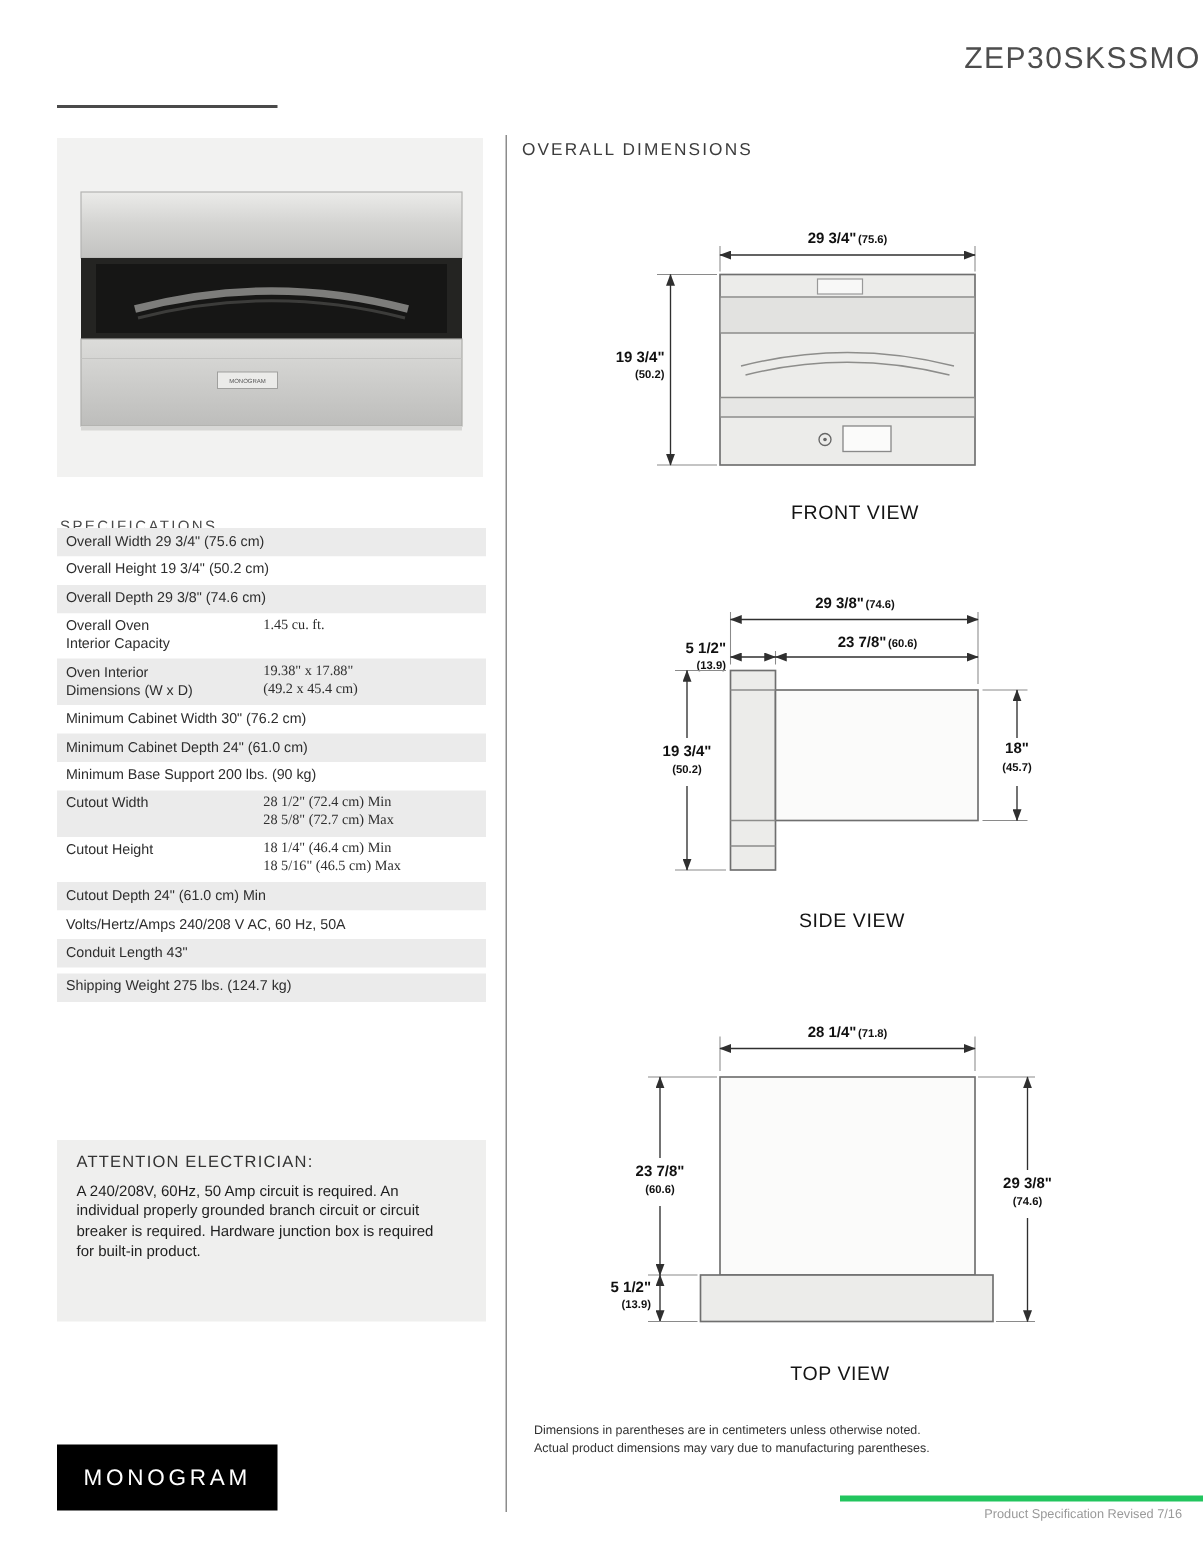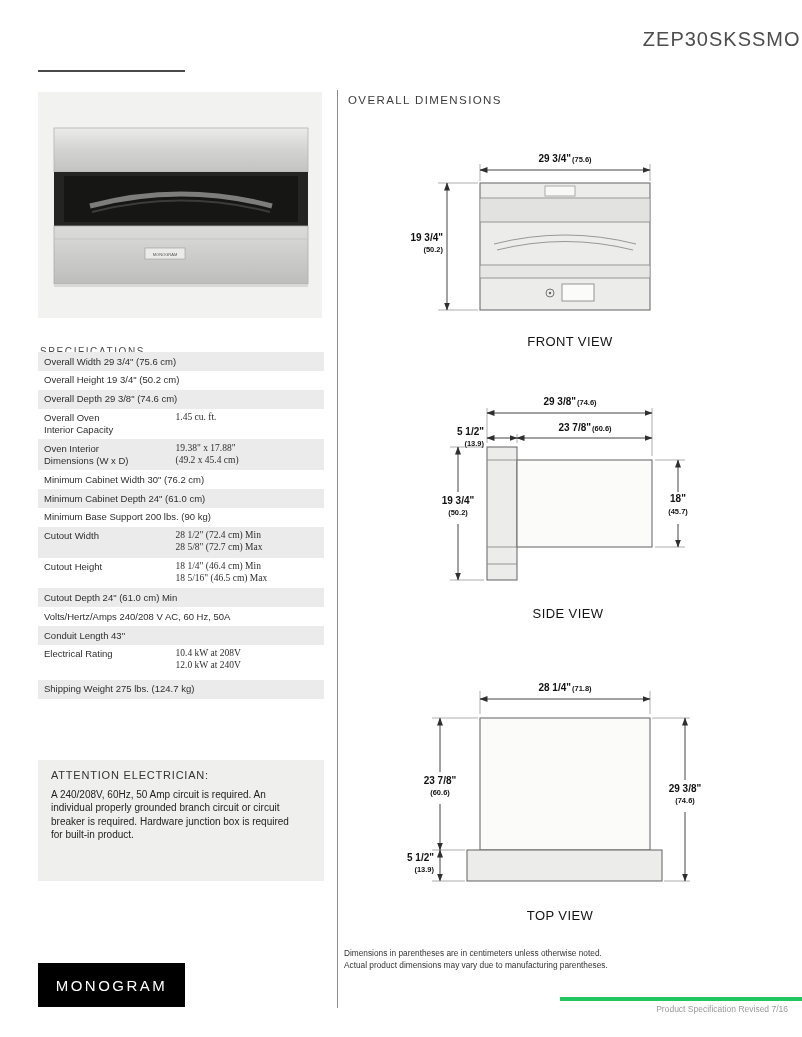--- a/index.html
+++ b/index.html
@@ -25,21 +25,21 @@
   .attention { position:absolute; left:38px; top:760px; width:286px; height:121px; background:#efefee; padding:9px 13px; }
   .attention-title { font-size:11px; letter-spacing:0.8px; color:#333; margin-bottom:7px; }
   .attention-body { font-size:10px; line-height:1.33; color:#1e1e1e; width:252px; }
 
   .logo { position:absolute; left:38px; top:963px; width:147px; height:44px; background:#000; color:#fff;
           display:flex; align-items:center; justify-content:center; font-size:15px; letter-spacing:2.5px; }
 
   .dims-title { position:absolute; left:348px; top:94px; font-size:11.5px; letter-spacing:1.4px; color:#3c3c3c; }
   .diagram { position:absolute; }
   .caption { position:absolute; font-size:13px; color:#141414; letter-spacing:0.4px; text-align:center; width:300px; }
-  .note { position:absolute; left:344px; top:948px; font-size:8.3px; color:#333; line-height:1.4; }
+  .note { position:absolute; left:356px; top:948px; font-size:8.3px; color:#333; line-height:1.4; }
   .footer { position:absolute; left:560px; right:0; top:997px; border-top:4px solid #22c55e; padding:3px 14px 0 0;
             text-align:right; font-size:8.5px; color:#999; }
 
   svg .ext   { stroke:#8a8a8a; stroke-width:0.7; }
   svg .dim   { stroke:#2f2f2f; stroke-width:0.9; }
   svg .dm    { font-weight:bold; font-size:10px; fill:#111; }
   svg .ds    { font-weight:bold; font-size:7.5px; fill:#111; }
   svg .shape { fill:#fbfbfa; stroke:#6f6f6f; stroke-width:1.1; }
   svg .shape-shaded { fill:#ececea; stroke:#6f6f6f; stroke-width:1.1; }
   svg .iline { stroke:#8d8d8b; stroke-width:0.9; fill:none; }
@@ -124,25 +124,20 @@
     </div>
     <div class="srow full shaded">
         <div class="label">Cutout Depth 24" (61.0 cm) Min</div>
       </div>
     <div class="srow full">
         <div class="label">Volts/Hertz/Amps 240/208 V AC, 60 Hz, 50A</div>
       </div>
     <div class="srow full shaded">
         <div class="label">Conduit Length 43"</div>
       </div>
-    <div class="srow">
-      <div class="label">Electrical Rating</div>
-      <div class="value">10.4 kW at 208V
-12.0 kW at 240V</div>
-    </div>
     <div class="srow full shaded gap-top">
         <div class="label">Shipping Weight 275 lbs. (124.7 kg)</div>
       </div>
   </div>
 
   <div class="attention">
     <div class="attention-title">ATTENTION ELECTRICIAN:</div>
     <div class="attention-body">A 240/208V, 60Hz, 50 Amp circuit is required. An individual properly grounded branch circuit or circuit breaker is required. Hardware junction box is required for built-in product.</div>
   </div>
 

